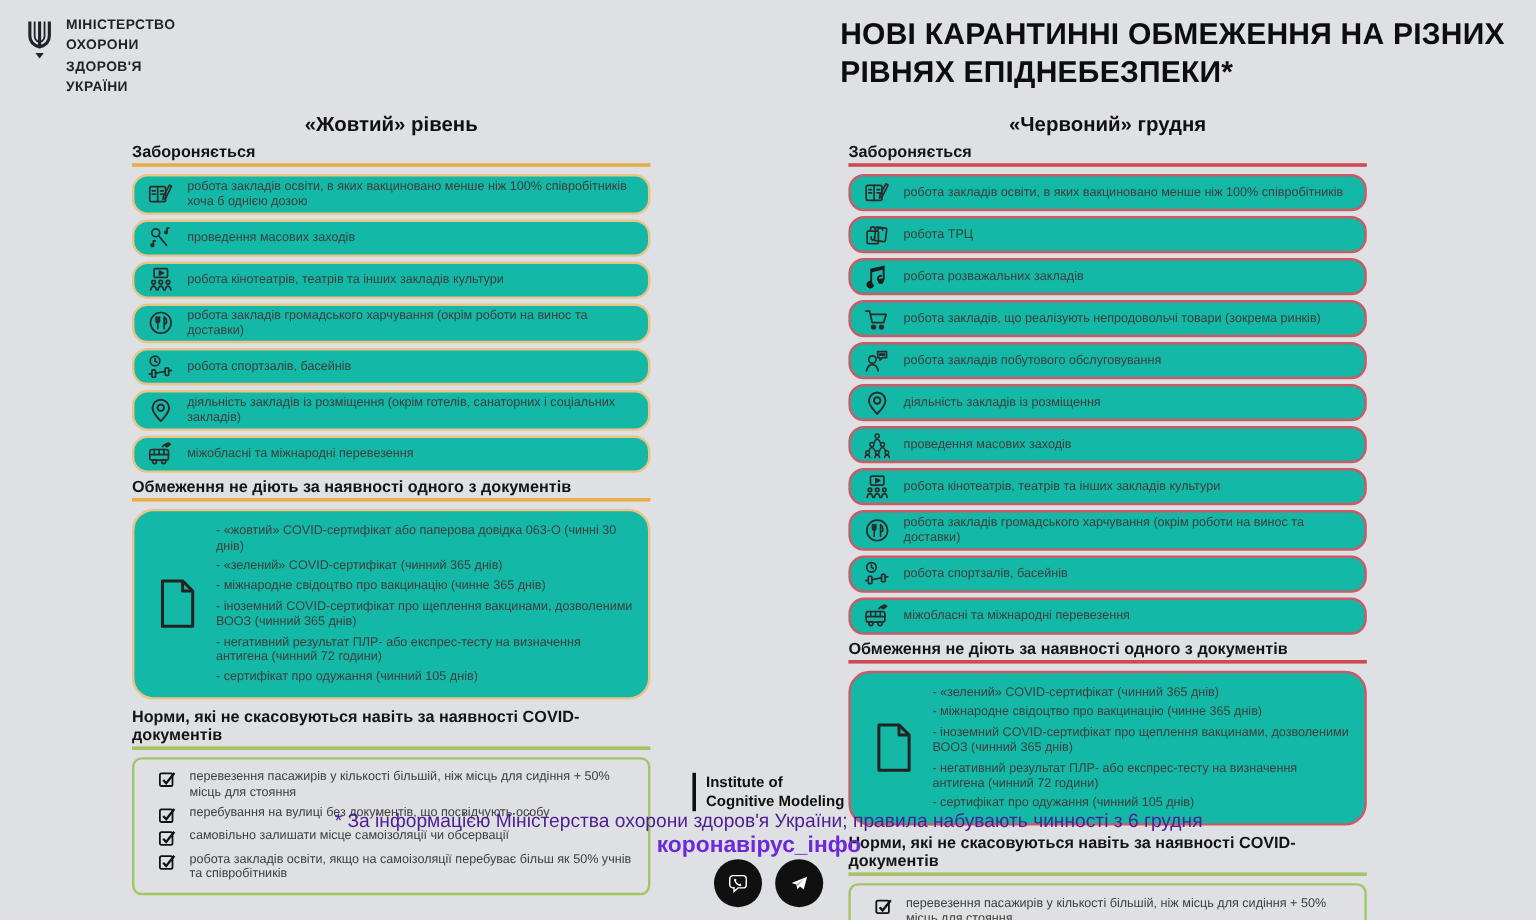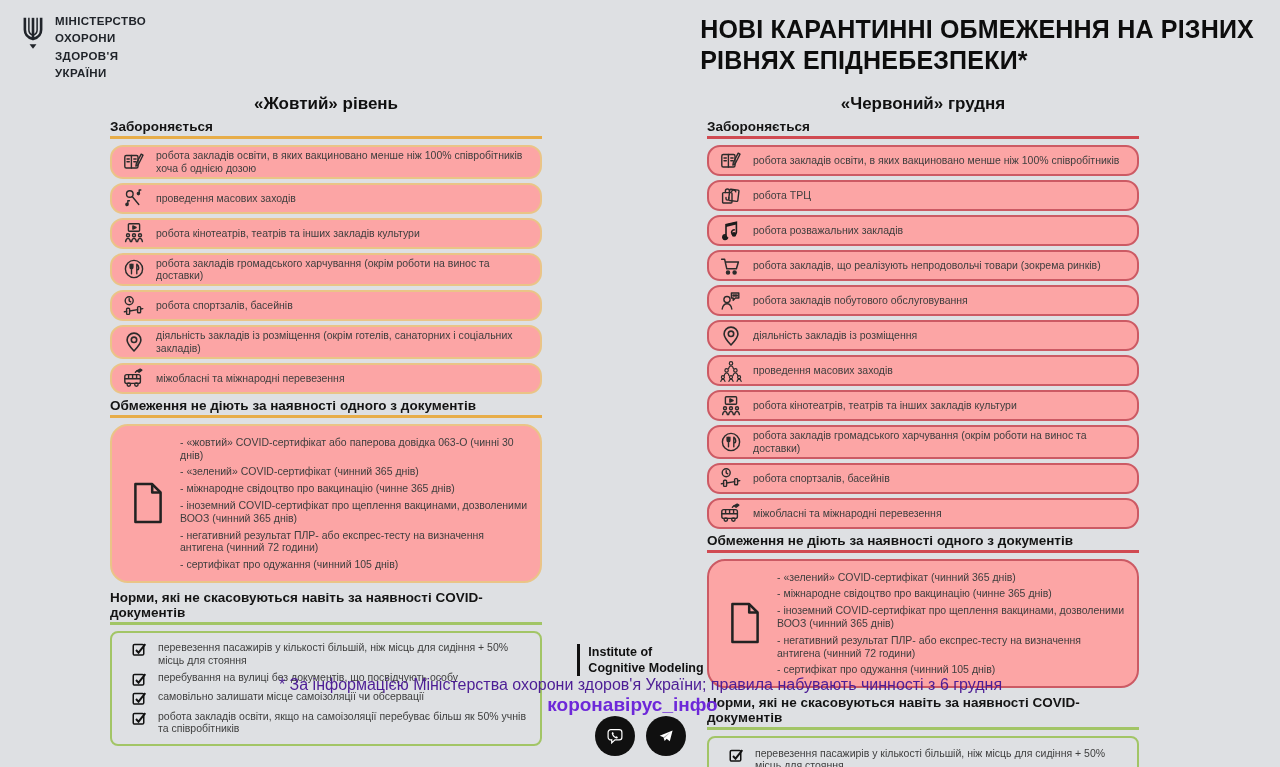--- a/index.html
+++ b/index.html
@@ -20,21 +20,21 @@
   .main-title { position:absolute; right:26px; top:14px; font-size:25px; font-weight:800; line-height:1.24; letter-spacing:.2px; color:#0d0d0d; }
 
   
   .level-col { position:absolute; top:94px; width:432px; }
   .level-col.yellow { left:110px; }
   .level-col.red { left:707px; }
   .col-title { text-align:center; font-size:17px; font-weight:800; margin-bottom:5px; color:#101010; }
   .section-header { font-size:13.5px; font-weight:800; color:#141414; padding-bottom:2px; border-bottom:3px solid var(--accent); margin:3px 0 6px 0; }
   .section-header.green { border-bottom-color:var(--norms-border); margin-top:7px; }
 
-  .card { background:#fca5a5; border:2px solid var(--card-border); border-radius:13px; padding:2px 12px 2px 8px; margin-bottom:4px; display:flex; align-items:center; min-height:26px; }
+  .card { background:#14b8a6; border:2px solid var(--card-border); border-radius:13px; padding:2px 12px 2px 8px; margin-bottom:4px; display:flex; align-items:center; min-height:26px; }
   .item-icon { width:27px; height:23px; flex:0 0 27px; margin-right:9px; display:flex; align-items:center; justify-content:center; }
   .item-icon svg { width:22px; height:22px; }
   .item-text { font-size:10.5px; line-height:1.22; color:#3e3e3e; }
 
   .doc-card { border-radius:18px; padding:6px 10px 6px 14px; align-items:center; }
   .doc-icon { width:44px; flex:0 0 44px; display:flex; justify-content:center; margin-right:10px; }
   .doc-lines { flex:1; }
   .doc-line { font-size:10.5px; line-height:1.22; color:#3e3e3e; margin:4px 0; }
 
   .norms-card { border:2px solid var(--norms-border); border-radius:8px; padding:5px 12px; display:block; }

